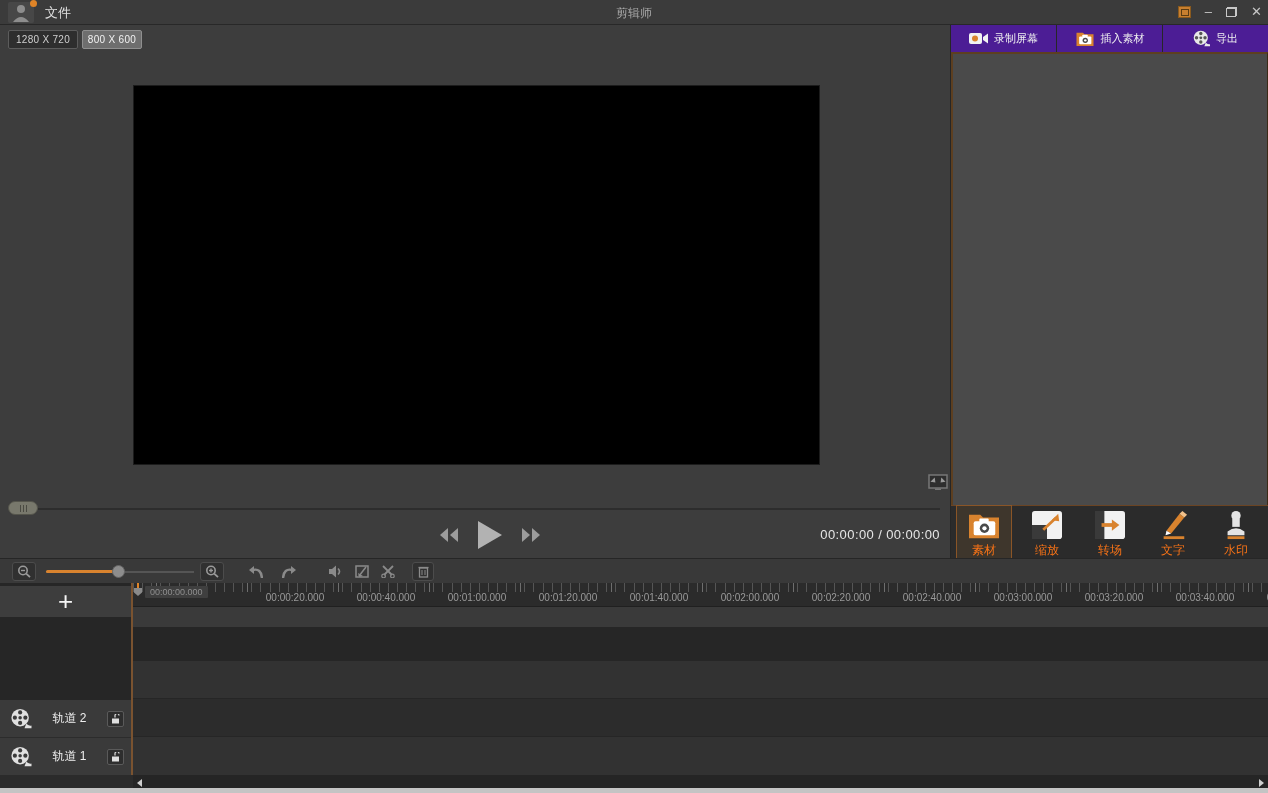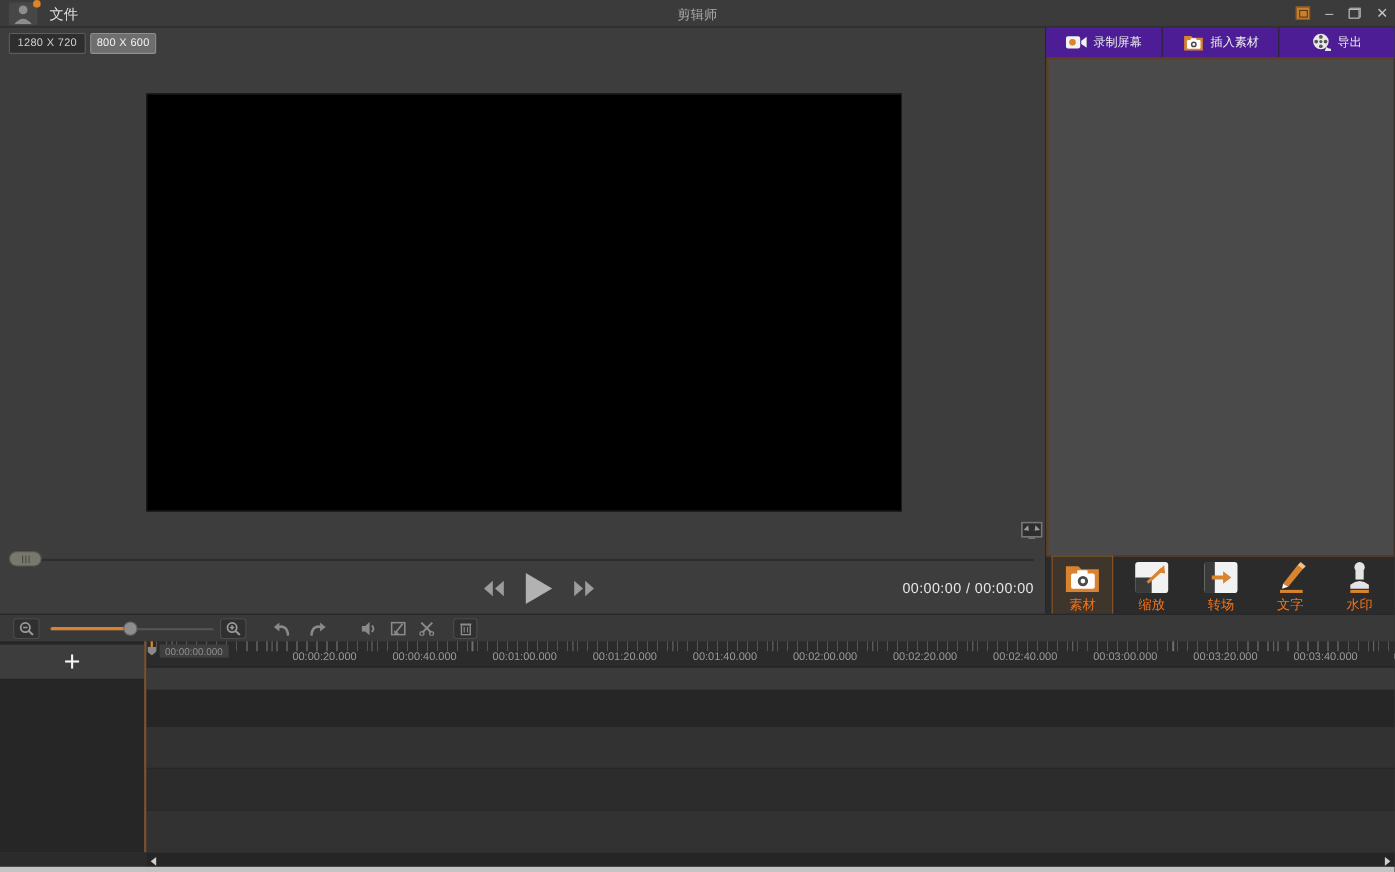--- a/index.html
+++ b/index.html
@@ -336,21 +336,57 @@
   <div class="lane lane-a"></div>
   <div class="lane lane-gap"></div>
   <div class="lane lane-1"></div>
   <div class="lane lane-2"></div>
   <div class="lane lane-3"></div>
 
   <div class="track-col">
     <div class="add-track">+</div>
 
 
-
+    <div class="track-row" style="top:117px;">
+      <svg class="reel" width="22" height="21" viewBox="0 0 24 24">
+        <circle cx="11" cy="11" r="10" fill="#e0e0e0"></circle>
+        <circle cx="11" cy="11" r="2" fill="#3a3a3a"></circle>
+        <circle cx="11" cy="5" r="2.4" fill="#3a3a3a"></circle>
+        <circle cx="11" cy="17" r="2.4" fill="#3a3a3a"></circle>
+        <circle cx="5" cy="11" r="2.4" fill="#3a3a3a"></circle>
+        <circle cx="17" cy="11" r="2.4" fill="#3a3a3a"></circle>
+        <path d="M18 18 q4 3 6 2 l0 3 l-8 0 z" fill="#e0e0e0"></path>
+      </svg>
+      <span class="tname">轨道 2</span>
+      <span class="lock-btn">
+        <svg width="9" height="10" viewBox="0 0 9 10">
+          <rect x="1" y="4.5" width="7" height="5" fill="#e0e0e0"></rect>
+          <path d="M2.5 4.5 L2.5 2.5 a2 2 0 0 1 4 0" fill="none" stroke="#e0e0e0" stroke-width="1.2" transform="translate(1.5,-1)"></path>
+        </svg>
+      </span>
+    </div>
+
+    <div class="track-row" style="top:155px;">
+      <svg class="reel" width="22" height="21" viewBox="0 0 24 24">
+        <circle cx="11" cy="11" r="10" fill="#e0e0e0"></circle>
+        <circle cx="11" cy="11" r="2" fill="#3a3a3a"></circle>
+        <circle cx="11" cy="5" r="2.4" fill="#3a3a3a"></circle>
+        <circle cx="11" cy="17" r="2.4" fill="#3a3a3a"></circle>
+        <circle cx="5" cy="11" r="2.4" fill="#3a3a3a"></circle>
+        <circle cx="17" cy="11" r="2.4" fill="#3a3a3a"></circle>
+        <path d="M18 18 q4 3 6 2 l0 3 l-8 0 z" fill="#e0e0e0"></path>
+      </svg>
+      <span class="tname">轨道 1</span>
+      <span class="lock-btn">
+        <svg width="9" height="10" viewBox="0 0 9 10">
+          <rect x="1" y="4.5" width="7" height="5" fill="#e0e0e0"></rect>
+          <path d="M2.5 4.5 L2.5 2.5 a2 2 0 0 1 4 0" fill="none" stroke="#e0e0e0" stroke-width="1.2" transform="translate(1.5,-1)"></path>
+        </svg>
+      </span>
+    </div>
   </div>
 
   <div class="hscroll-left-pad"></div>
   <div class="hscroll"></div>
   <span class="scroll-arrow arrow-left"></span>
   <span class="scroll-arrow arrow-right"></span>
   <div class="bottom-strip"></div>
 
 </div>
 

